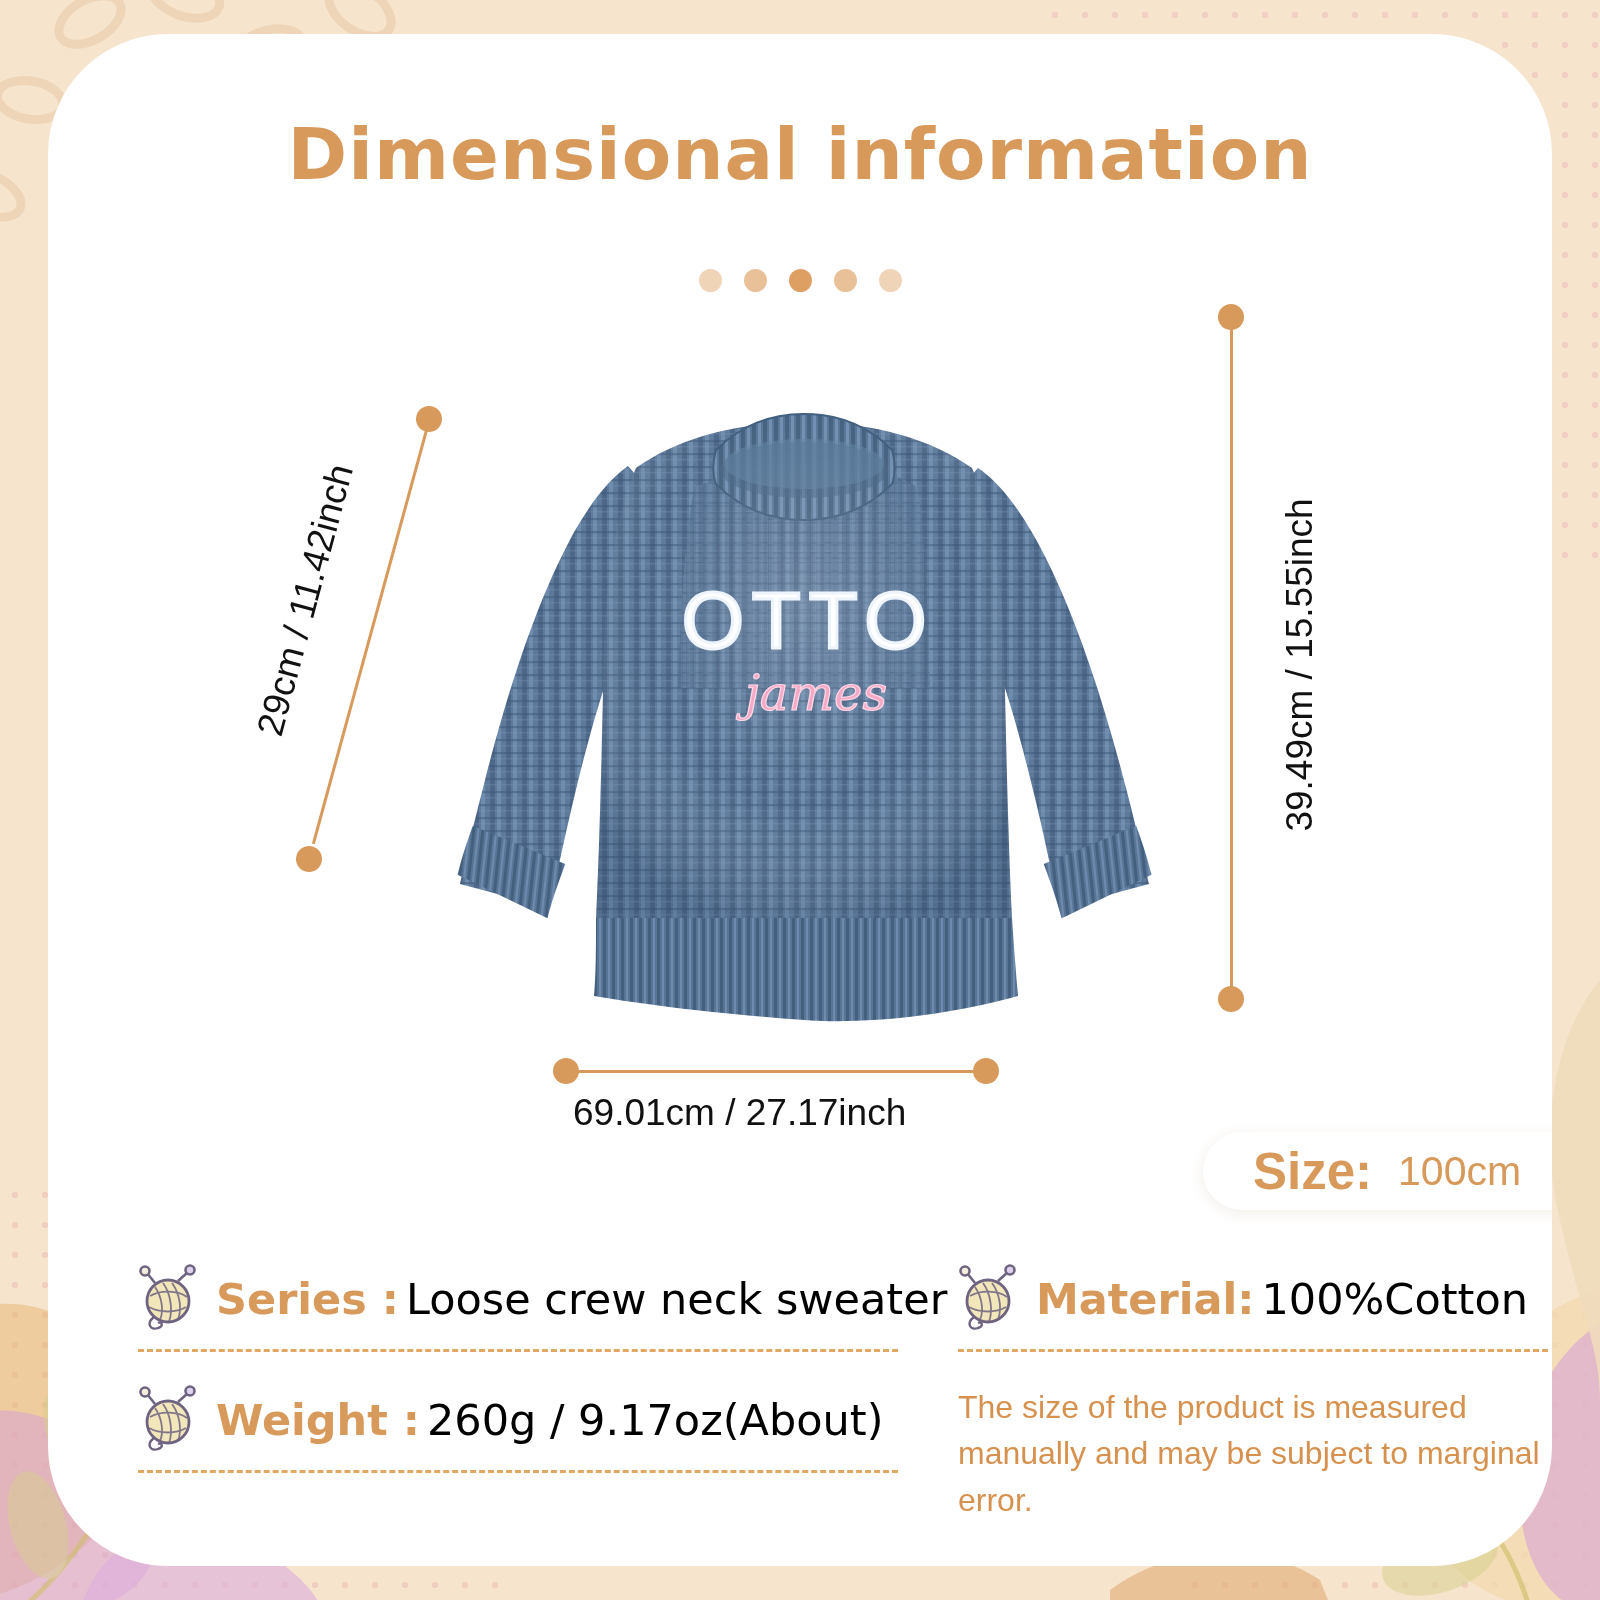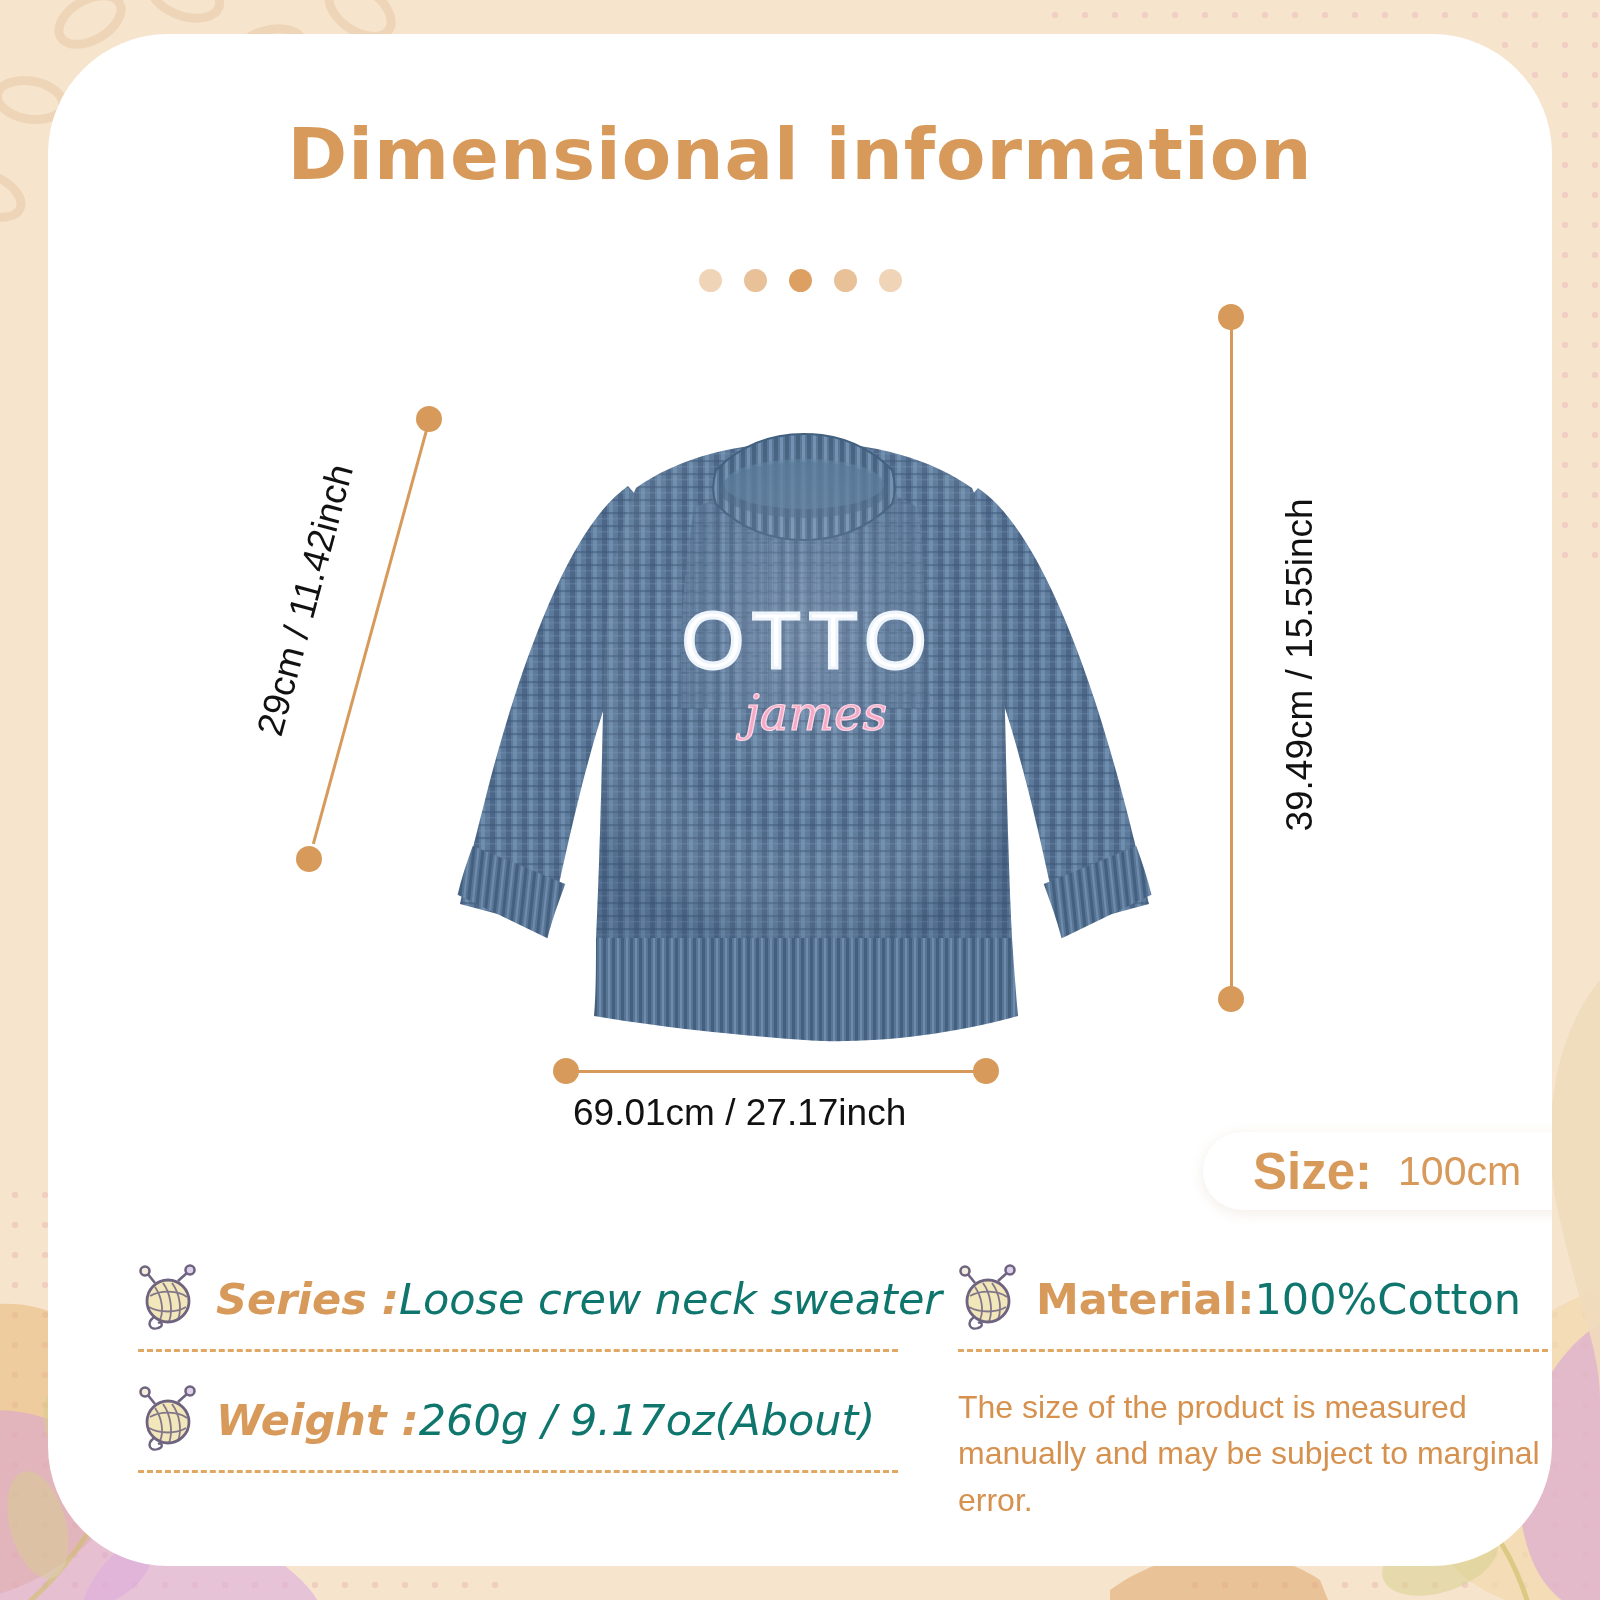--- a/index.html
+++ b/index.html
@@ -44,21 +44,21 @@
     font-family:"DejaVu Sans", sans-serif;
   }
   #dots{
     position:absolute;left:0;right:0;top:235px;
     display:flex;justify-content:center;gap:22px;
   }
   #dots span{width:23px;height:23px;border-radius:50%;background:#dda062;display:block;}
 
   
   #sweater-wrap{
-    position:absolute;left:330px;top:304px;width:860px;height:730px;
+    position:absolute;left:330px;top:284px;width:860px;height:730px;
   }
 
   
   .dimline{position:absolute;background:#d79a5b;}
   .dimdot{position:absolute;width:26px;height:26px;border-radius:50%;background:#d79a5b;}
   .dimlabel{
     position:absolute;color:#111;font-size:37px;white-space:nowrap;
     font-family:"Liberation Sans", sans-serif;
   }
 
@@ -68,26 +68,26 @@
     background:#ffffff;border-radius:40px;
     display:flex;align-items:center;padding-left:50px;gap:26px;
     box-shadow:0 3px 14px rgba(150,110,60,.12);
   }
   #size-badge .k{font-size:51px;font-weight:bold;color:#d79a5b;}
   #size-badge .v{font-size:41px;color:#d79a5b;}
 
   
   #info{position:absolute;left:90px;top:1215px;width:1410px;}
   .info-grid{display:flex;}
-  .col-l{width:820px;font-style:italic;}
+  .col-l{width:820px;}
   .col-r{width:590px;}
   .irow{display:flex;align-items:center;height:100px;}
   .yarn{width:62px;height:72px;flex:none;margin-right:16px;}
   .lab{font-size:43px;font-weight:bold;color:#d79a5b;font-family:"DejaVu Sans",sans-serif;}
-  .val{font-size:43px;color:#0f766e;margin-left:0;font-family:"DejaVu Sans",sans-serif;}
+  .val{font-size:43px;color:#000000;margin-left:7px;font-family:"DejaVu Sans",sans-serif;}
   .dash{
     height:0;border-top:3px dashed #e0a862;margin:0;
   }
   .note{
     font-size:32px;color:#d6914f;line-height:1.45;padding-top:14px;
   }
 </style>
 </head>
 <body>
 

